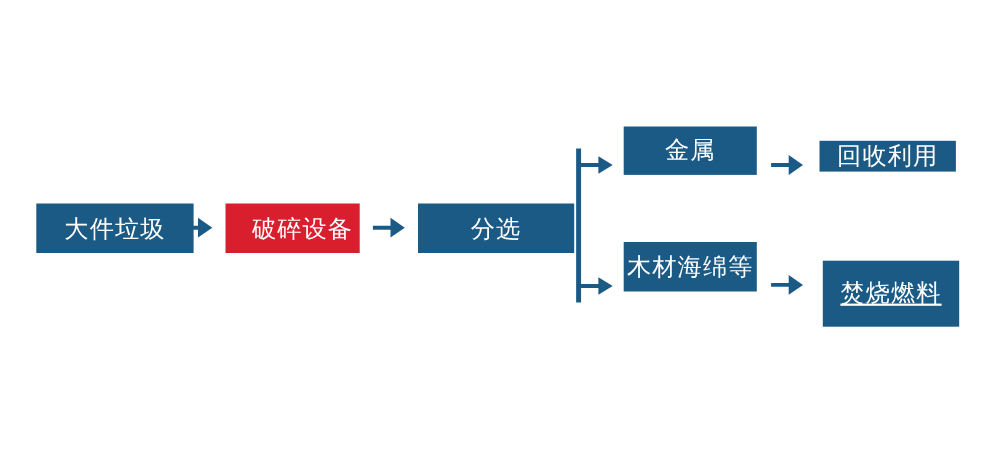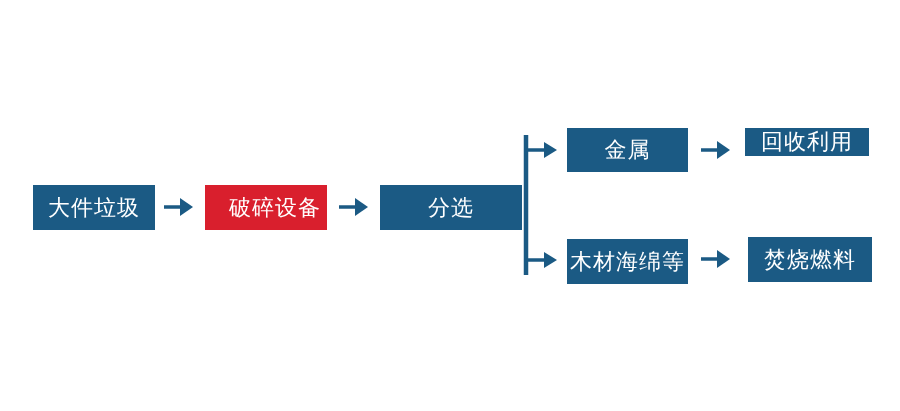--- a/index.html
+++ b/index.html
@@ -34,29 +34,29 @@
     position: absolute;
     color: var(--blue);
     line-height: 0;
   }
   .bracket {
     position: absolute;
     color: var(--blue);
     line-height: 0;
   }
   
-  .n-bulky   { left: 33px;  top: 185px; width: 122px; height: 45px; }
+  .n-bulky   { left: 33px;  top: 185px; width: 143px; height: 45px; }
   .n-crush   { left: 205px; top: 185px; width: 122px; height: 45px; padding-left: 18px; }
   .n-sort    { left: 380px; top: 185px; width: 142px; height: 45px; }
   
-  .n-metal   { left: 567px; top: 128px; width: 121px; height: 44px; }
+  .n-metal   { left: 567px; top: 115px; width: 121px; height: 44px; }
   .n-recycle { left: 745px; top: 128px; width: 124px; height: 28px; }
   
-  .n-wood    { left: 567px; top: 239px; width: 121px; height: 45px; }
-  .n-burn    { left: 748px; top: 237px; width: 124px; height: 45px; }
+  .n-wood    { left: 567px; top: 220px; width: 121px; height: 45px; }
+  .n-burn    { left: 748px; top: 237px; width: 124px; height: 60px; text-decoration: underline; }
   
   .a-1 { left: 163px; top: 194px; }
   .a-2 { left: 338px; top: 194px; }
   .a-3 { left: 700px; top: 137px; }
   .a-4 { left: 700px; top: 246px; }
   .br  { left: 520px; top: 133px; }
 </style>
 </head>
 <body>
 

